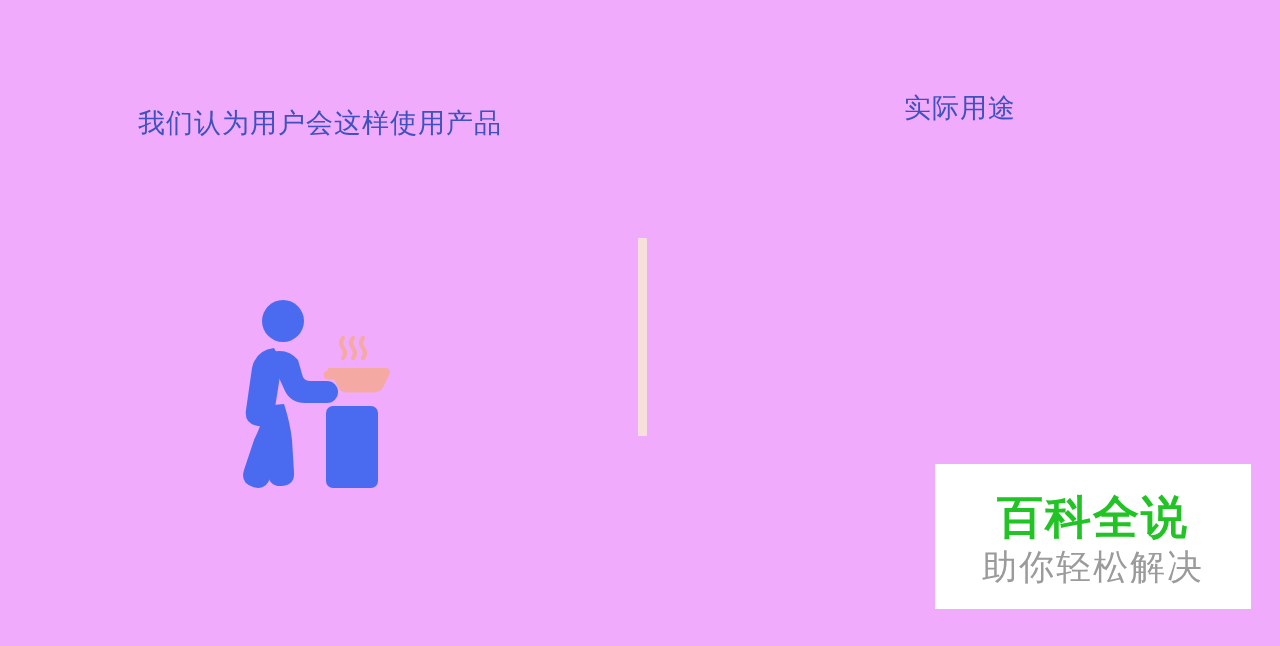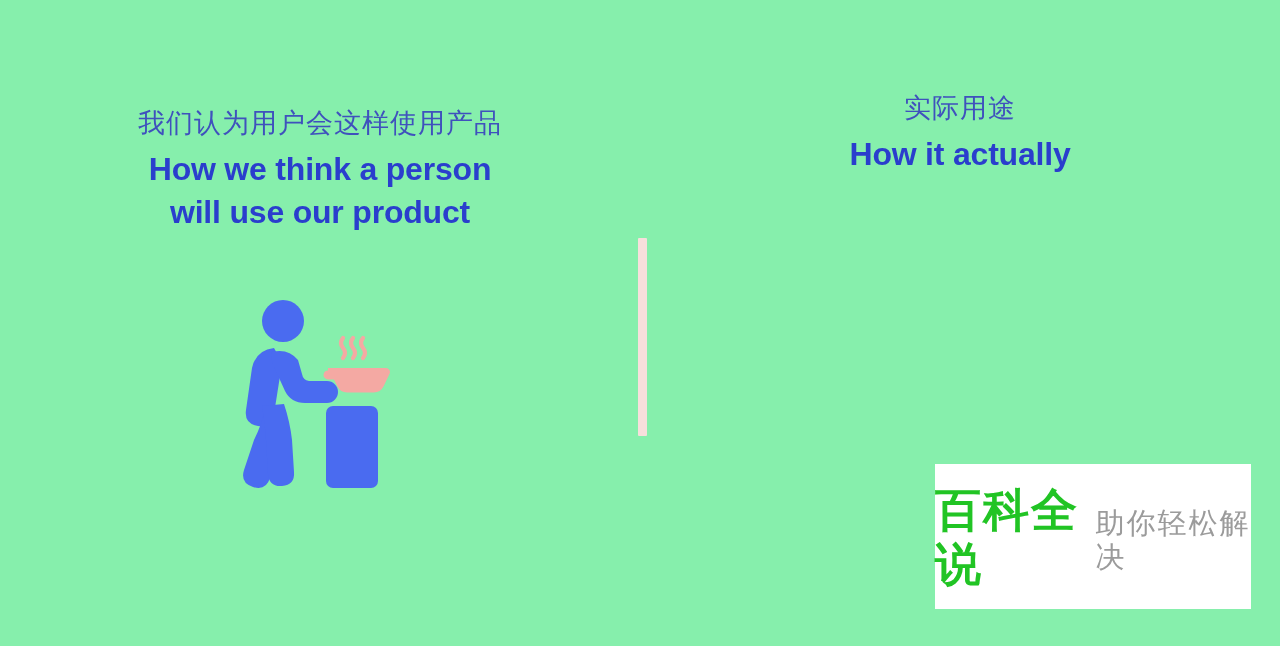--- a/index.html
+++ b/index.html
@@ -12,21 +12,21 @@
     height: 646px;
     background: #f6f7fb;
     font-family: "Liberation Sans", "DejaVu Sans", sans-serif;
     overflow: hidden;
     position: relative;
   }
 
   #slide {
     position: absolute;
     inset: 0;
-    background: #86efac;
+    background: #f0abfc;
   }
 
   
   .panel {
     position: absolute;
     top: 0;
     height: 646px;
   }
   #panel-left  { left: 0;    width: 640px; }
   #panel-right { left: 640px; width: 640px; }
@@ -78,53 +78,49 @@
 
   
   #watermark {
     position: absolute;
     left: 935px;
     top: 464px;
     width: 316px;
     height: 145px;
     background: #ffffff;
     display: flex;
-    flex-direction: row;
+    flex-direction: column;
     align-items: center;
     justify-content: center;
   }
   #watermark-title {
     font-size: 46px;
     line-height: 54px;
     font-weight: bold;
     color: #21c424;
     letter-spacing: 2px;
     margin: 0;
   }
   #watermark-subtitle {
-    font-size: 29px;
+    font-size: 35px;
     line-height: 34px;
     color: #9b9b9b;
     letter-spacing: 2px;
     margin: 6px 0 0 0;
   }
 </style>
 </head>
 <body>
 
 <div id="slide">
 
   <div class="panel" id="panel-left">
 
     <div class="panel-heading">
       <div class="heading-cn">我们认为用户会这样使用产品</div>
-      <div class="heading-en">
-        <span class="line">How we think a person</span>
-        <span class="line">will use our product</span>
-      </div>
     </div>
 
     <svg class="illustration" id="illustration-left" viewBox="0 0 160 200" width="160" height="200">
 
       <g stroke="#f4a9a3" stroke-width="4.2" fill="none" stroke-linecap="round">
         <path d="M107 62 q4 -5 0 -10 q-4 -5 0 -10"></path>
         <path d="M117 62 q4 -5 0 -10 q-4 -5 0 -10"></path>
         <path d="M127 62 q4 -5 0 -10 q-4 -5 0 -10"></path>
       </g>
 
@@ -147,21 +143,20 @@
       <path fill="#4a6bf0" d="M48 108 q6 18 8 36 l2 32 q1 13 -12 14 q-13 1 -14 -12 l-2 -34
                q-1 -18 -4 -34 z"></path>
     </svg>
   </div>
 
   <div class="panel" id="panel-right">
 
     <div class="panel-heading">
       <div class="heading-cn">实际用途</div>
       <div class="heading-en">
-        <span class="line">How it actually</span>
       </div>
     </div>
 
   </div>
 
   <div id="divider"></div>
 
   <div id="watermark">
     <div id="watermark-title">百科全说</div>
     <div id="watermark-subtitle">助你轻松解决</div>

